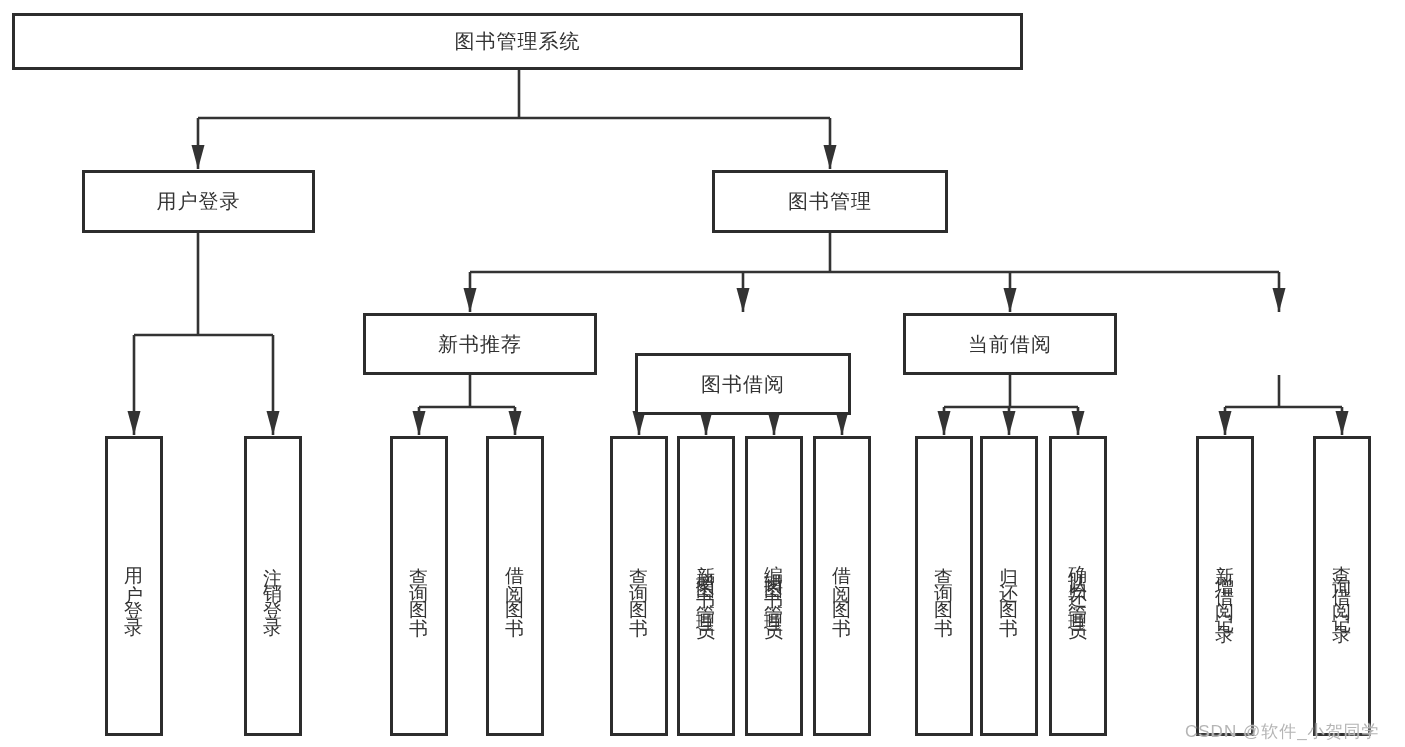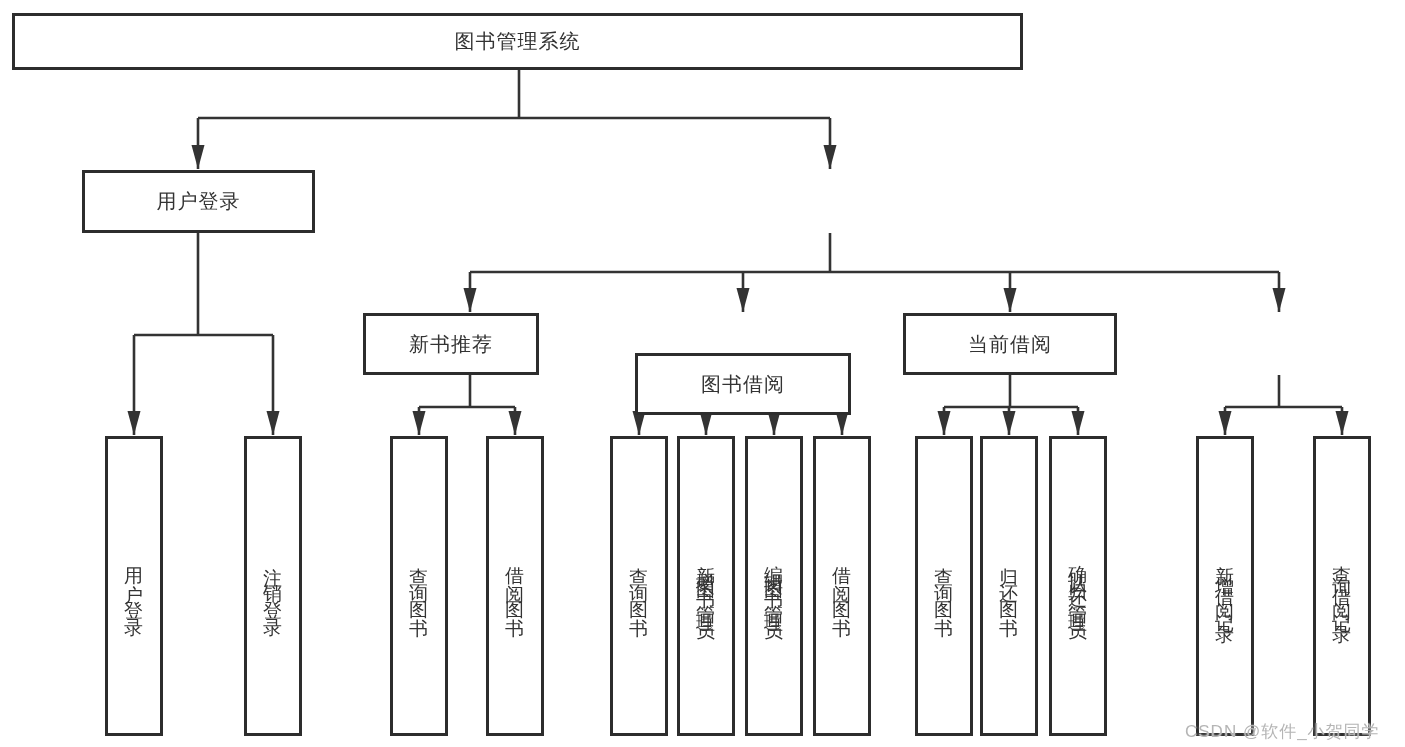--- a/index.html
+++ b/index.html
@@ -92,22 +92,23 @@
 
     <path class="edge" d="M1279,375 V407"></path>
     <path class="edge" d="M1225,407 H1342"></path>
     <path class="edge" d="M1225,407 V435" marker-end="url(#ah)"></path>
     <path class="edge" d="M1342,407 V435" marker-end="url(#ah)"></path>
   </svg>
 
   <div class="node root">图书管理系统</div>
 
   <div class="node lvl2" style="left:82px;width:233px;">用户登录</div>
+  <div class="node lvl2" style="left:712px;width:236px;">图书管理</div>
 
-  <div class="node lvl3" style="left:363px;width:176px;">新书推荐</div>
+  <div class="node lvl3" style="left:363px;width:234px;">新书推荐</div>
   <div class="node lvl3" style="left:635px;width:216px;margin-top:40px;">图书借阅</div>
   <div class="node lvl3" style="left:903px;width:214px;">当前借阅</div>
 
   <div class="node leaf" style="left:105px;">
     <span class="vtext" style="letter-spacing: 17px;">用户登录</span>
   </div>
   <div class="node leaf" style="left:244px;">
     <span class="vtext" style="letter-spacing: 17px;">注销登录</span>
   </div>
 

